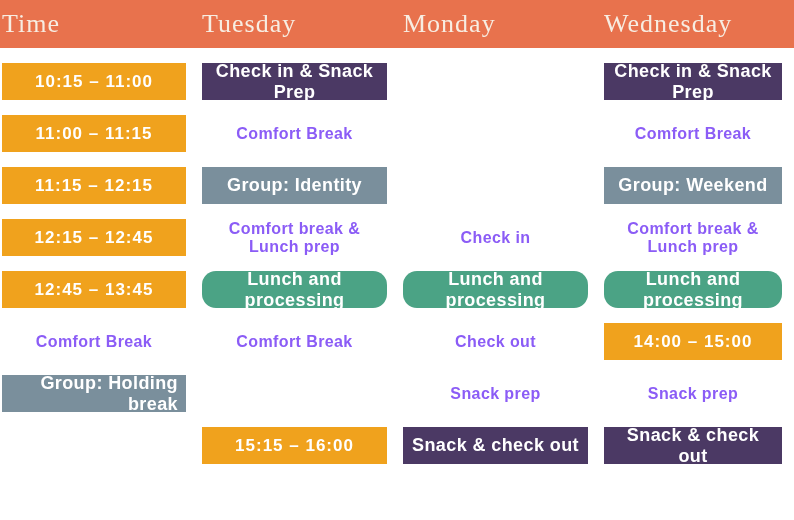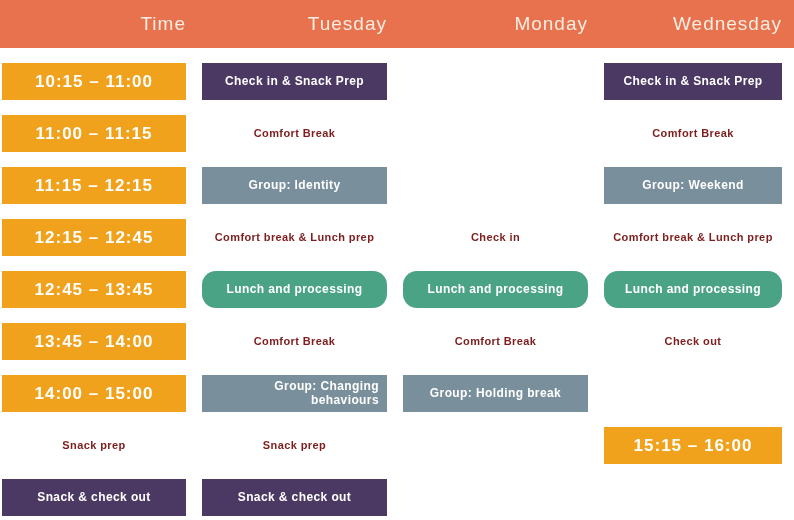--- a/index.html
+++ b/index.html
@@ -12,24 +12,24 @@
     width: 794px; height: 48px;
     background: #E8724D;
     display: grid;
     grid-template-columns: 184px 185px 185px 178px;
     column-gap: 16px;
     padding-left: 2px;
     box-sizing: border-box;
     align-items: center;
   }
   .hcol {
-    text-align: right;
+    text-align: left;
     color: #F7EDE2;
-    font-family: Liberation Sans, sans-serif;
-    font-size: 19px;
+    font-family: Liberation Serif, serif;
+    font-size: 26px;
     letter-spacing: 1px;
     font-weight: 400;
   }
   .grid {
     display: grid;
     grid-template-columns: 184px 185px 185px 178px;
     grid-auto-rows: 37px;
     column-gap: 16px;
     row-gap: 15px;
     padding: 15px 0 0 2px;
@@ -43,25 +43,25 @@
     line-height: 1.12;
     font-weight: 700;
     letter-spacing: 0.4px;
   }
   .time {
     background: #F0A21D;
     color: #ffffff;
     font-size: 17px;
     letter-spacing: 1px;
   }
-  .event { color: #ffffff; font-size: 12px; padding: 12px 8px; box-sizing: border-box; }
+  .event { color: #ffffff; font-size: 18px; padding: 12px 8px; box-sizing: border-box; }
   .purple { background: #4B3964; }
   .slate  { background: #7A8F9C; text-align: right; }
   .green  { background: #4BA385; border-radius: 14px; }
-  .plain  { color: #7f1d1d; font-size: 11px; padding: 0 4px; box-sizing: border-box; }
+  .plain  { color: #8b5cf6; font-size: 16px; padding: 0 4px; box-sizing: border-box; }
   .empty  { background: transparent; }
 </style>
 </head>
 <body>
 
 <header class="topbar">
   <div class="hcol">Time</div>
   <div class="hcol">Tuesday</div>
   <div class="hcol">Monday</div>
   <div class="hcol">Wednesday</div>
@@ -87,27 +87,25 @@
   <div class="cell time">12:15 – 12:45</div>
   <div class="cell plain">Comfort break &amp; Lunch prep</div>
   <div class="cell plain">Check in</div>
   <div class="cell plain">Comfort break &amp; Lunch prep</div>
 
   <div class="cell time">12:45 – 13:45</div>
   <div class="cell event green">Lunch and processing</div>
   <div class="cell event green">Lunch and processing</div>
   <div class="cell event green">Lunch and processing</div>
 
-  <div class="cell time">13:45 – 14:00</div>
   <div class="cell plain">Comfort Break</div>
   <div class="cell plain">Comfort Break</div>
   <div class="cell plain">Check out</div>
 
   <div class="cell time">14:00 – 15:00</div>
-  <div class="cell event slate">Group: Changing behaviours</div>
   <div class="cell event slate">Group: Holding break</div>
   <div class="cell empty"></div>
 
   <div class="cell plain">Snack prep</div>
   <div class="cell plain">Snack prep</div>
   <div class="cell empty"></div>
 
   <div class="cell time">15:15 – 16:00</div>
   <div class="cell event purple">Snack &amp; check out</div>
   <div class="cell event purple">Snack &amp; check out</div>

